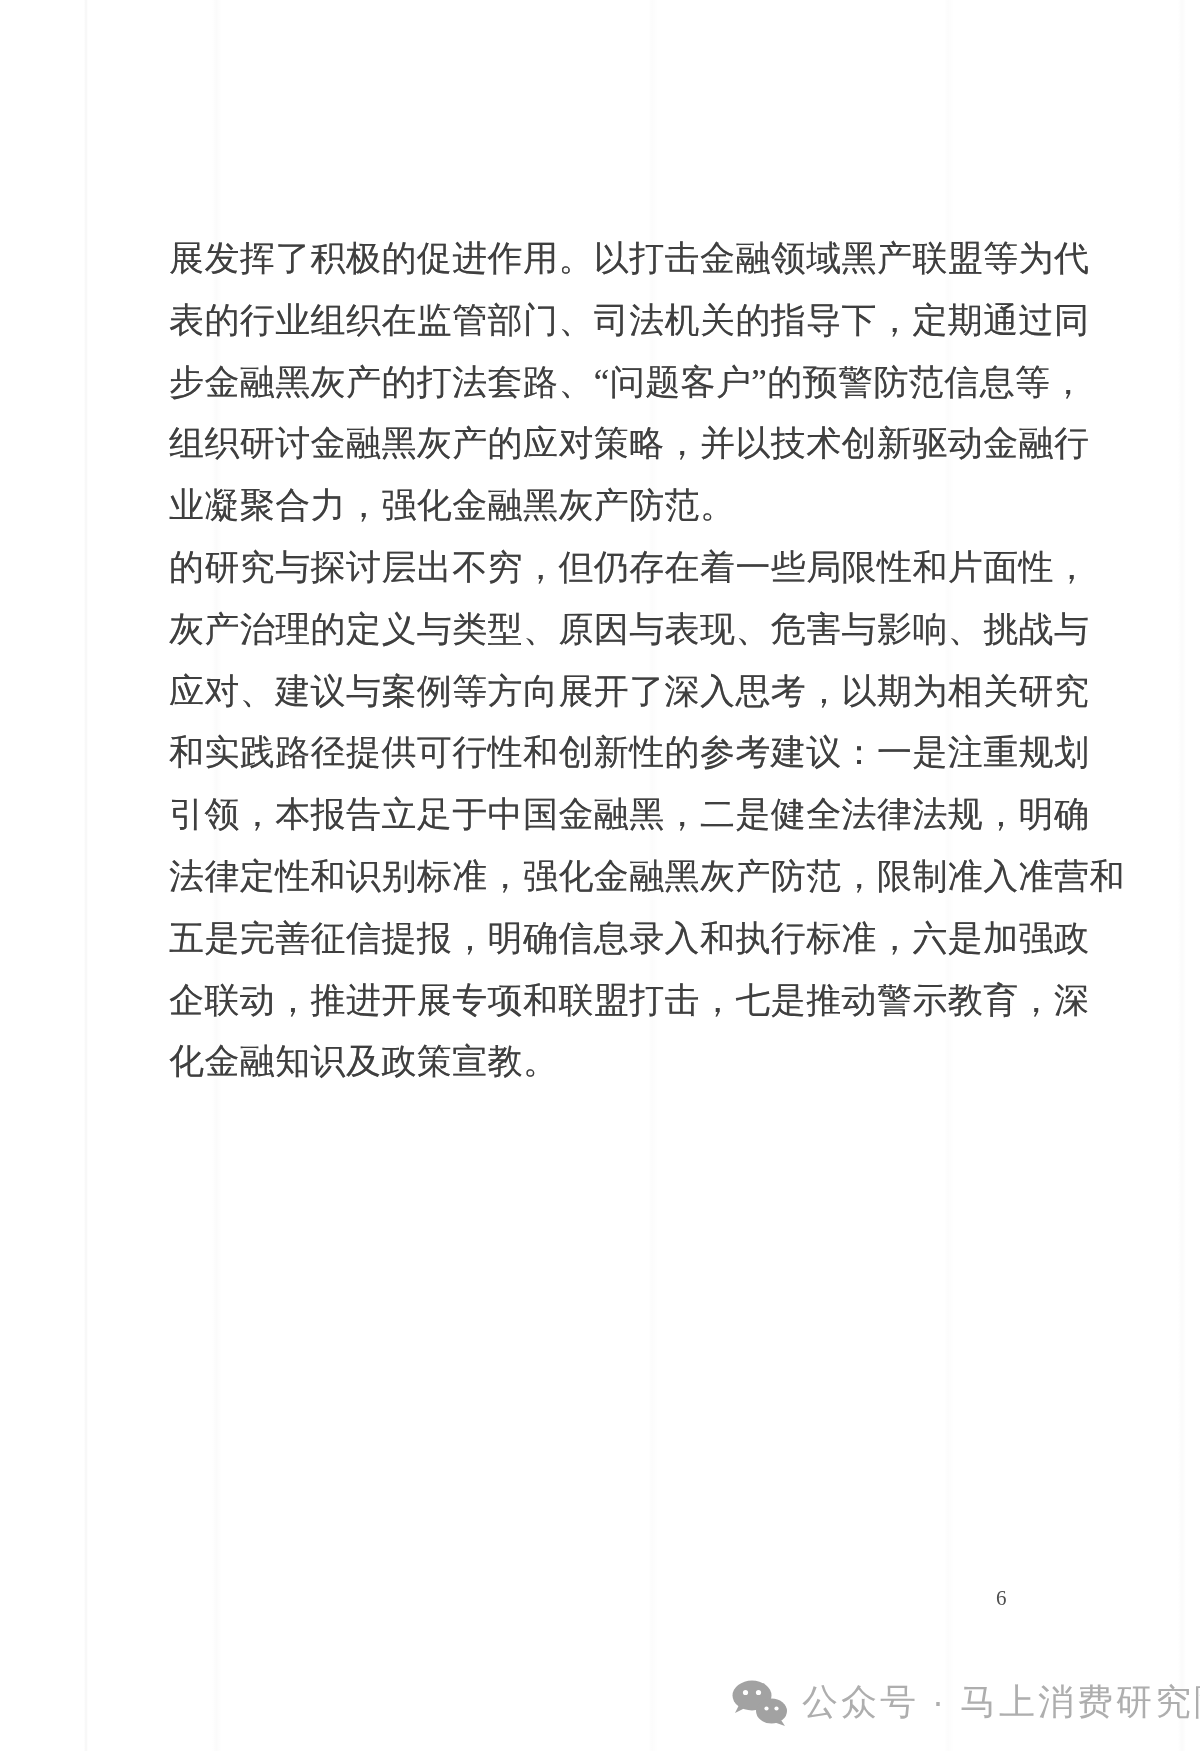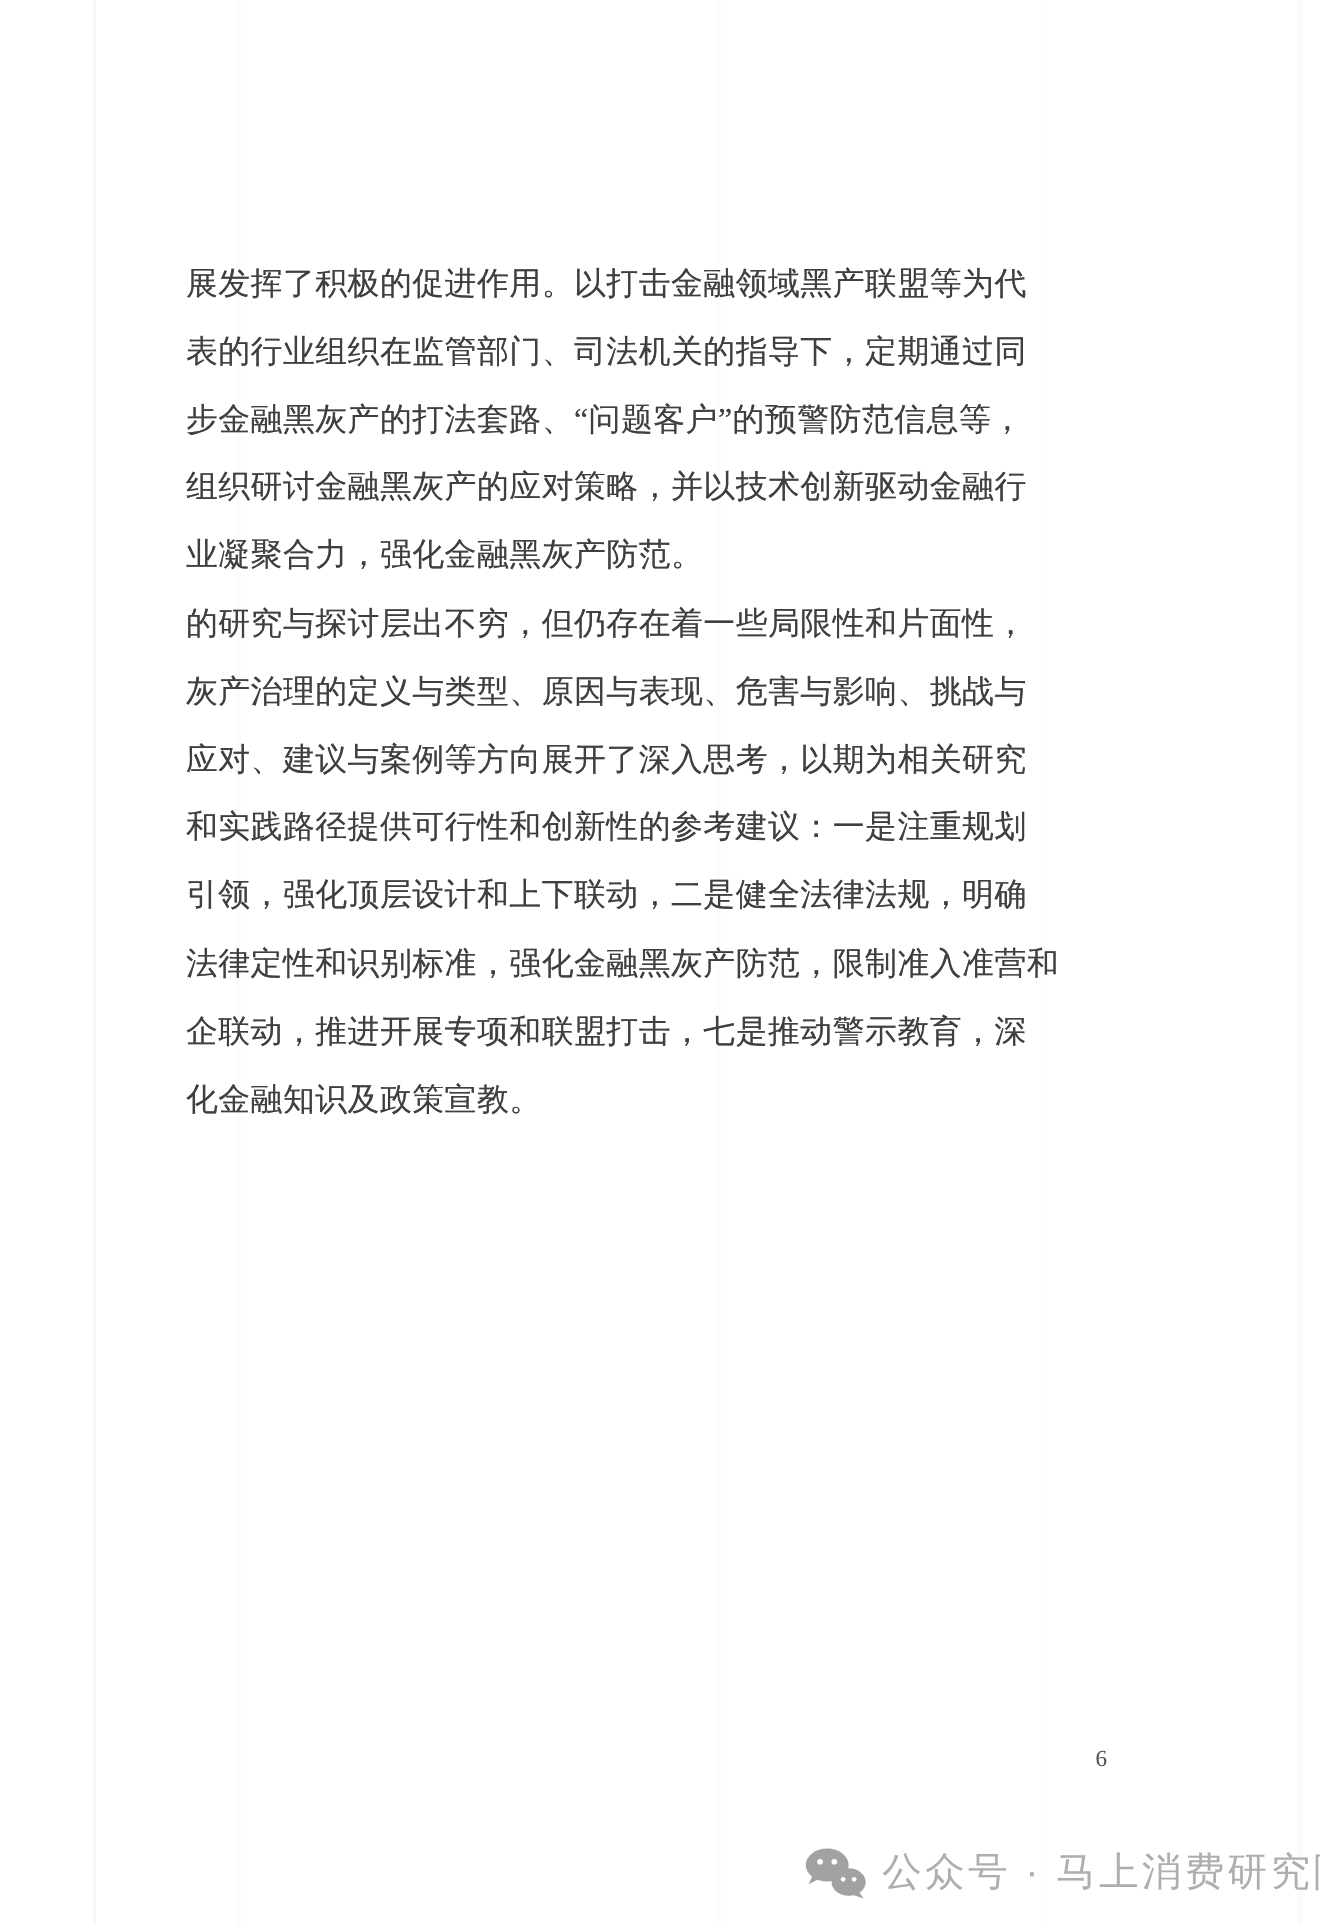--- a/index.html
+++ b/index.html
@@ -41,21 +41,21 @@
   .document-body {
     position: absolute;
     left: 169px;
     top: 228px;
     width: 860px;
     color: var(--body-text, #3f3f3f);
   }
   .line {
     height: 61.8px;
     line-height: 61.8px;
-    font-size: 29px;
+    font-size: 35px;
     letter-spacing: 0.4px;
     white-space: nowrap;
     
     text-shadow: 0 0 0.6px rgba(60,60,60,0.55);
   }
   .line.indent {
     text-indent: 71px;
   }
   .page-number {
     position: absolute;
@@ -96,22 +96,23 @@
 <div class="document-body">
     <div class="line">展发挥了积极的促进作用。以打击金融领域黑产联盟等为代</div>
     <div class="line">表的行业组织在监管部门、司法机关的指导下，定期通过同</div>
     <div class="line">步金融黑灰产的打法套路、“问题客户”的预警防范信息等，</div>
     <div class="line">组织研讨金融黑灰产的应对策略，并以技术创新驱动金融行</div>
     <div class="line">业凝聚合力，强化金融黑灰产防范。</div>
     <div class="line">的研究与探讨层出不穷，但仍存在着一些局限性和片面性，</div>
     <div class="line">灰产治理的定义与类型、原因与表现、危害与影响、挑战与</div>
     <div class="line">应对、建议与案例等方向展开了深入思考，以期为相关研究</div>
     <div class="line">和实践路径提供可行性和创新性的参考建议：一是注重规划</div>
-    <div class="line">引领，强化顶层设计和上下联动，二是健全法律法规，明确</div>
+    <div class="line">引领，本报告立足于中国金融黑，二是健全法律法规，明确</div>
     <div class="line">法律定性和识别标准，强化金融黑灰产防范，限制准入准营和</div>
+    <div class="line">五是完善征信提报，明确信息录入和执行标准，六是加强政</div>
     <div class="line">企联动，推进开展专项和联盟打击，七是推动警示教育，深</div>
     <div class="line">化金融知识及政策宣教。</div>
   </div>
 
 <div class="page-number">6</div>
 
 <div class="watermark-footer">
   <svg class="wechat-icon" viewBox="0 0 58 46" xmlns="http://www.w3.org/2000/svg">
 
     <ellipse cx="21" cy="15.5" rx="19.5" ry="15" class="wc-fill" fill="#a2a2a2"></ellipse>

